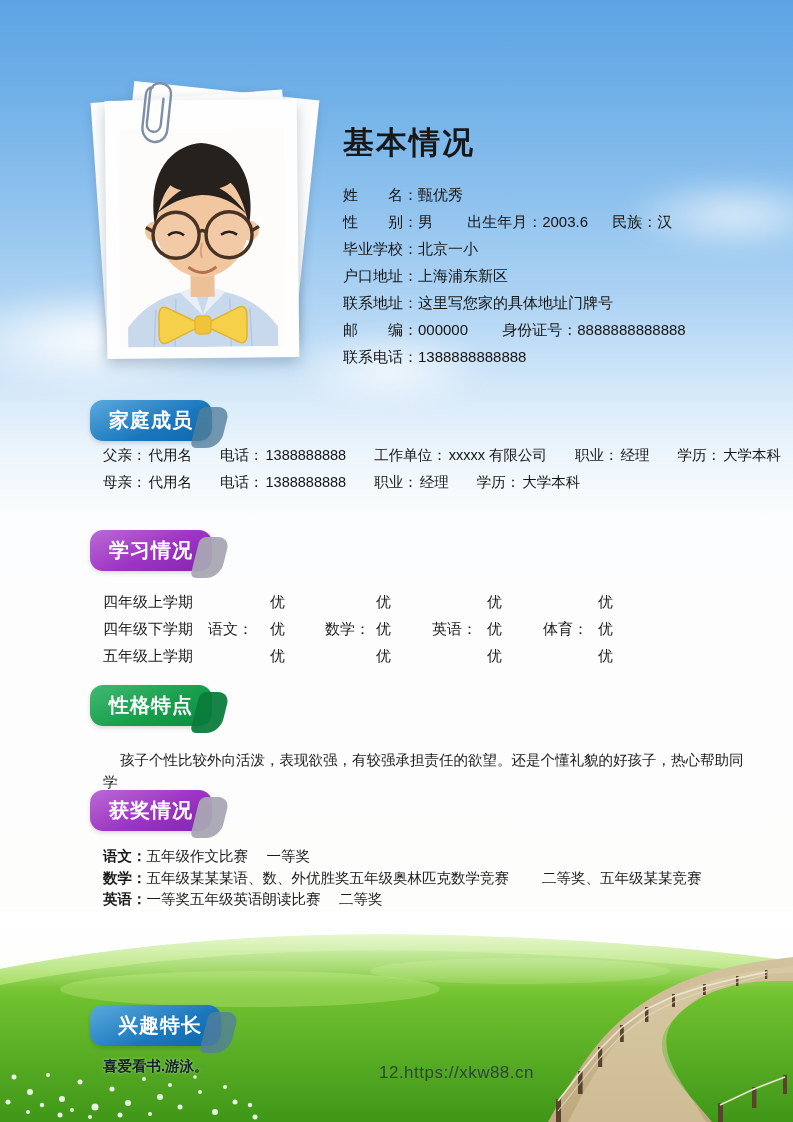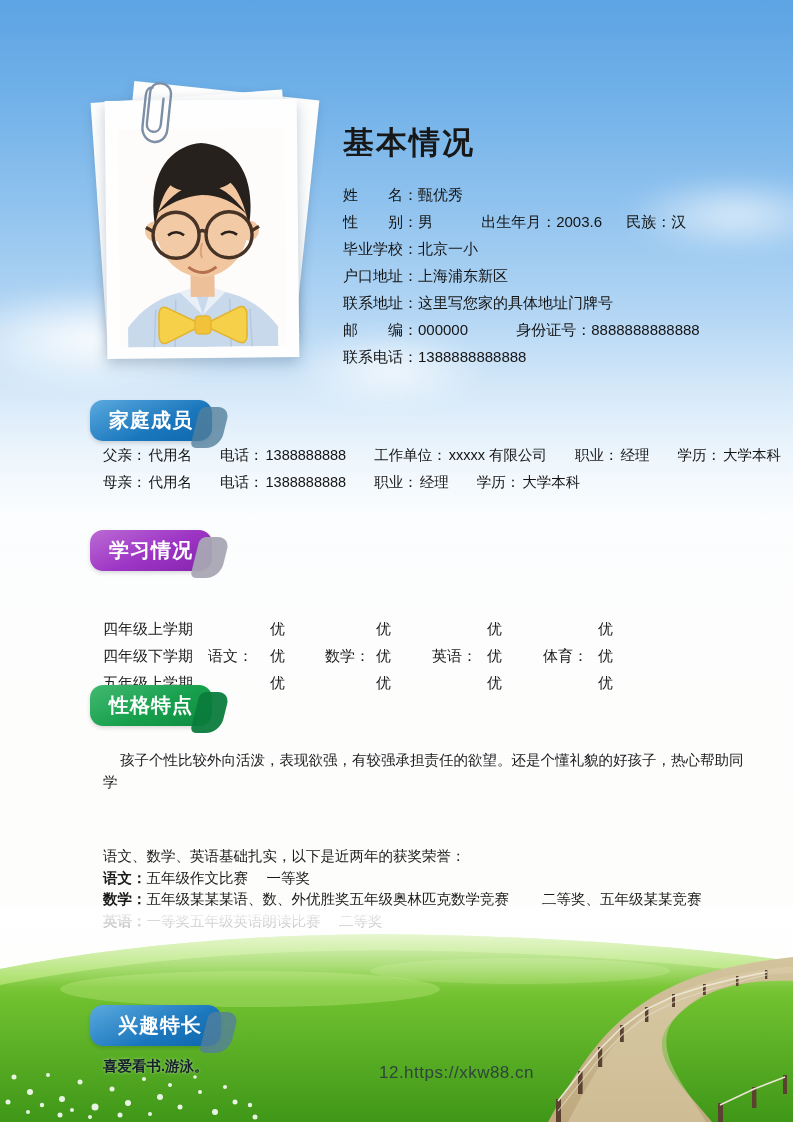--- a/index.html
+++ b/index.html
@@ -25,42 +25,42 @@
   .polaroid{position:absolute; left:11px; top:20px; width:192px; height:258px; background:#fefefe;
     transform:rotate(-0.6deg); box-shadow:0 6px 14px rgba(60,90,120,.3); padding:0;}
   .polaroid .photo{position:absolute; left:13px; top:29px; width:166px; height:218px; overflow:hidden; background:#fdfcfa;}
   .paperclip{position:absolute; left:44px; top:0px; width:34px; height:66px; transform:rotate(6deg); z-index:6;}
   
   .basic{position:absolute; left:343px; top:122px; width:430px;}
   .basic h1{margin:0; font-size:31px; line-height:42px; font-weight:bold; color:#181818; letter-spacing:2px;}
   .b-rows{margin-top:17px;}
   .b-row{height:27px; line-height:27px; font-size:15px; white-space:nowrap;}
   .b-row .seg{display:inline-block;}
-  .b-row .seg + .seg{margin-left:44px;}
+  .b-row .seg + .seg{margin-left:30px;}
   .lab{color:#141414;}
   .val{color:#141414;}
   
   .badge{position:absolute; z-index:5; padding:7px 19px; border-radius:13px; color:#fff;
     font-size:20px; font-weight:bold; letter-spacing:1px; box-shadow:0 2px 4px rgba(0,0,0,.15);}
   .badge::before{content:""; position:absolute; z-index:-1; top:7px; right:-13px; width:30px; height:100%;
     border-radius:6px 12px 14px 6px; transform:skewX(-14deg);}
   .b-blue{background:linear-gradient(155deg,#5aaade 0%,#1b77bd 60%,#0f66ac 100%);font-family:Liberation Mono, monospace;}
   .b-blue::before{background:#54809c; opacity:.8;}
   .b-purple{background:linear-gradient(155deg,#bb6ad4 0%,#9c33c4 55%,#8424ad 100%);}
   .b-purple::before{background:#a9a6b4; opacity:.95;}
   .b-green{background:linear-gradient(155deg,#43b972 0%,#17a04c 55%,#0d8a41 100%);}
   .b-green::before{background:#0b7c3c; opacity:.95;}
   
   .family-rows{position:absolute; left:103px; top:442px; width:660px;}
   .f-row{display:flex; gap:28px; height:27px; line-height:27px; font-size:14.5px; white-space:nowrap;}
   .f-row .seg .lab{margin-right:2px;}
   
   .study{position:absolute; left:103px; top:588px; width:640px; font-size:15px;}
   .s-row{position:relative; height:27px; line-height:27px;}
-  .s-row span{position:absolute; white-space:nowrap;margin-top:27px;}
+  .s-row span{position:absolute; white-space:nowrap;}
   .s-term{left:0;}
   .s-l0{left:105px;} .s-l1{left:222px;} .s-l2{left:329px;} .s-l3{left:440px;}
   .s-v0{left:167px;} .s-v1{left:273px;} .s-v2{left:384px;} .s-v3{left:495px;}
   
   .personality-text{position:absolute; left:103px; top:749px; width:650px; font-size:14.5px; line-height:22px; text-indent:17px;}
   .awards{position:absolute; left:103px; top:846px; width:650px; font-size:14.5px;}
   .a-line{height:21.5px; line-height:21.5px; white-space:nowrap;}
   .a-line .subj{font-weight:bold;}
   .interest-text{position:absolute; left:103px; top:1057px; font-size:14.5px; color:#15202b; z-index:6; font-weight:bold; text-shadow:0 0 3px rgba(235,250,220,.6);text-align:right;}
   .watermark{position:absolute; left:60px; top:1063px; width:793px; text-align:center; font-size:17px;
@@ -292,22 +292,24 @@
       <span class="s-v2">优</span>
       <span class="s-v3">优</span>
     </div>
   </div>
 
   <div class="badge b-green pos-personality">
     <span>性格特点</span>
   </div>
   <div class="personality-text">孩子个性比较外向活泼，表现欲强，有较强承担责任的欲望。还是个懂礼貌的好孩子，热心帮助同学</div>
 
+  <div class="badge b-purple pos-awards">
+    <span>获奖情况</span>
+  </div>
   <div class="awards">
-    <div class="a-line">语文、数学、英语基础扎实，以下是近两年的获奖荣誉：</div>
     <div class="a-line">
       <span class="subj">语文：</span><span>五年级作文比赛　 一等奖</span>
     </div>
     <div class="a-line">
       <span class="subj">数学：</span><span>五年级某某某语、数、外优胜奖五年级奥林匹克数学竞赛　　 二等奖、五年级某某竞赛</span>
     </div>
     <div class="a-line">
       <span class="subj">英语：</span><span>一等奖五年级英语朗读比赛　 二等奖</span>
     </div>
   </div>

